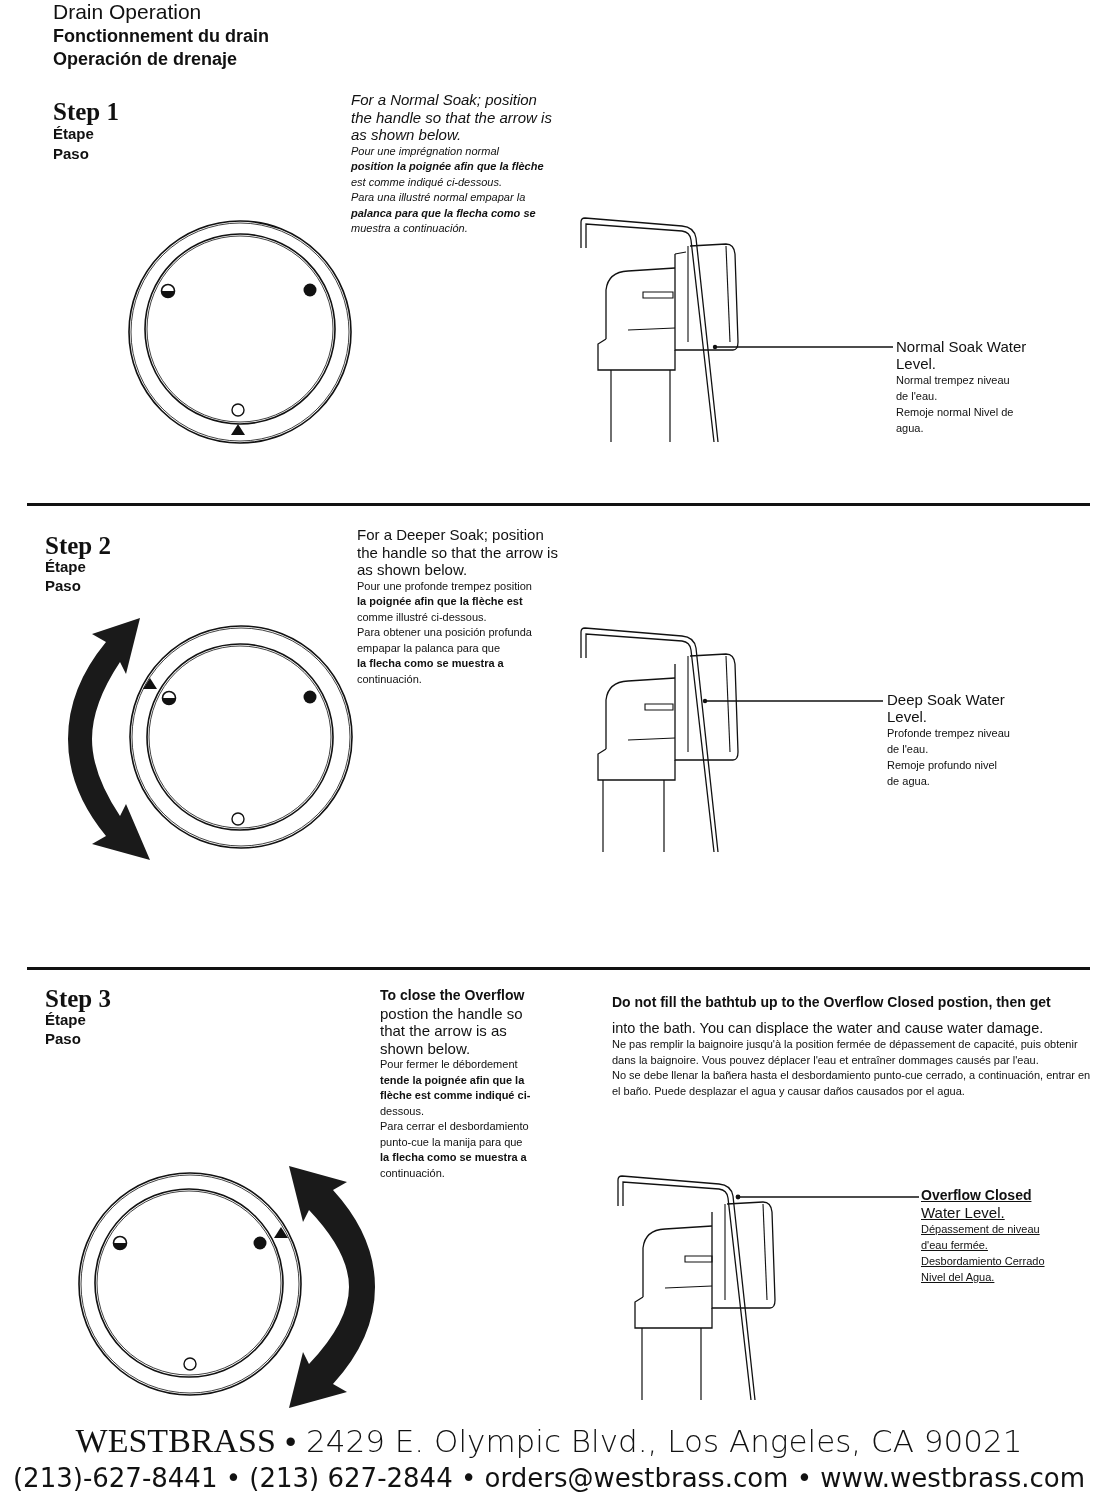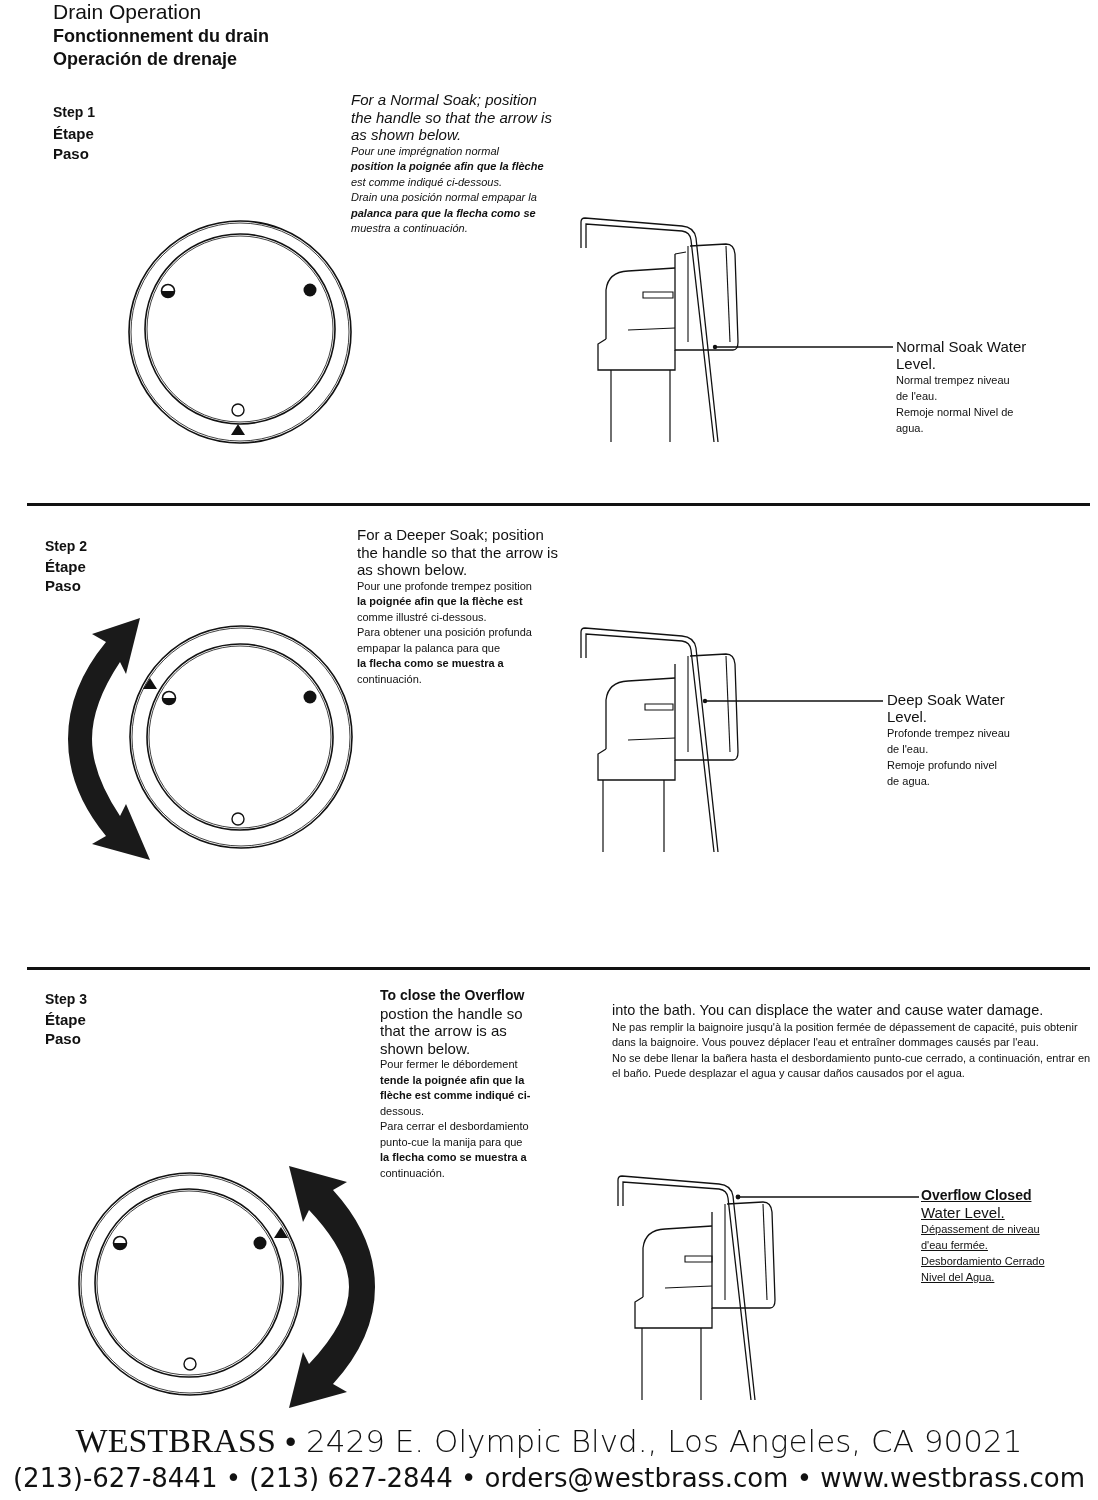--- a/index.html
+++ b/index.html
@@ -1,20 +1,20 @@
 <!DOCTYPE html>
 <html><head>
 <meta charset="utf-8">
 <style>
   html, body { margin: 0; padding: 0; background: #fff; }
   body { width: 1098px; height: 1500px; position: relative; overflow: hidden; font-family: "Liberation Sans", sans-serif; color: #111; }
   .abs { position: absolute; }
   .title-main { left: 53px; top: 0px; font-size: 21px; line-height: 24px; font-weight: normal; }
   .title-sub { font-size: 18px; line-height: 23px; font-weight: bold; }
-  .step-title { font-size: 14px; font-weight: bold; line-height: 22px; }
+  .step-title { font-size: 25px; font-weight: bold; line-height: 22px; font-family: Liberation Serif, serif; }
   .step-sub { font-size: 15px; font-weight: bold; line-height: 20px; }
   .instr { font-size: 15px; line-height: 17.5px; }
   .small { font-size: 11px; line-height: 15.5px; }
   .small b { font-weight: bold; }
   .rule { left: 27px; width: 1063px; height: 3px; background: #111; }
   .lbl-main { font-size: 15px; line-height: 17px; }
   .lbl-small { font-size: 11px; line-height: 16px; }
   .footer1 { left: 0; width: 1098px; top: 1420px; text-align: center; font-size: 34px; line-height: 40px; }
   .footer1 .brand { font-family: "Liberation Serif", serif; letter-spacing: 0px; }
   .footer1 .addr { font-family: "DejaVu Sans", sans-serif; font-size: 31px; font-weight: 200; }
@@ -30,21 +30,21 @@
 
 <div class="abs step-title" style="left:53px; top:101px;">Step 1</div>
 <div class="abs step-sub" style="left:53px; top:124px;">Étape</div>
 <div class="abs step-sub" style="left:53px; top:144px;">Paso</div>
 
 <div class="abs" style="left:351px; top:91px; width:210px;font-style:italic;">
   <div class="instr">For a Normal Soak; position the handle so that the arrow is as shown below.</div>
   <div class="small">Pour une imprégnation normal</div>
   <div class="small"><b>position la poignée afin que la flèche</b></div>
   <div class="small">est comme indiqué ci-dessous.</div>
-  <div class="small">Drain una posición normal empapar la</div>
+  <div class="small">Para una illustré normal empapar la</div>
   <div class="small"><b>palanca para que la flecha como se</b></div>
   <div class="small">muestra a continuación.</div>
 </div>
 
 <svg style="left:127px; top:222px;" width="226" height="222" viewBox="0 0 226 222">
   <circle cx="113" cy="110" r="111" fill="none" stroke="#111" stroke-width="1.6"></circle>
   <circle cx="113" cy="110" r="109" fill="none" stroke="#111" stroke-width="0.8"></circle>
   <circle cx="113" cy="107" r="95" fill="none" stroke="#111" stroke-width="1.6"></circle>
   <circle cx="113" cy="107" r="93" fill="none" stroke="#111" stroke-width="0.8"></circle>
   <g>
@@ -149,20 +149,21 @@
   <div class="instr">postion the handle so that the arrow is as shown below.</div>
   <div class="small">Pour fermer le débordement</div>
   <div class="small"><b>tende la poignée afin que la flèche est comme indiqué ci-</b></div>
   <div class="small">dessous.</div>
   <div class="small">Para cerrar el desbordamiento punto-cue la manija para que</div>
   <div class="small"><b>la flecha como se muestra a</b></div>
   <div class="small">continuación.</div>
 </div>
 
 <div class="abs" style="left:612px; top:994px; width:480px;">
+  <div style="font-size:14px; line-height:17.5px; font-weight:bold; white-space:nowrap;">Do not fill the bathtub up to the Overflow Closed postion, then get</div>
   <div style="font-size:14.5px; line-height:17.5px; white-space:nowrap;margin-top:8px;">into the bath. You can displace the water and cause water damage.</div>
   <div class="small">Ne pas remplir la baignoire jusqu'à la position fermée de dépassement de capacité, puis obtenir dans la baignoire. Vous pouvez déplacer l'eau et entraîner dommages causés par l'eau.</div>
   <div class="small">No se debe llenar la bañera hasta el desbordamiento punto-cue cerrado, a continuación, entrar en el baño. Puede desplazar el agua y causar daños causados por el agua.</div>
 </div>
 
 <svg style="left:77px; top:1173px;" width="226" height="222" viewBox="0 0 226 222">
   <circle cx="113" cy="111" r="111" fill="none" stroke="#111" stroke-width="1.6"></circle>
   <circle cx="113" cy="111" r="109" fill="none" stroke="#111" stroke-width="0.8"></circle>
   <circle cx="112" cy="110" r="94" fill="none" stroke="#111" stroke-width="1.6"></circle>
   <circle cx="112" cy="110" r="92" fill="none" stroke="#111" stroke-width="0.8"></circle>

